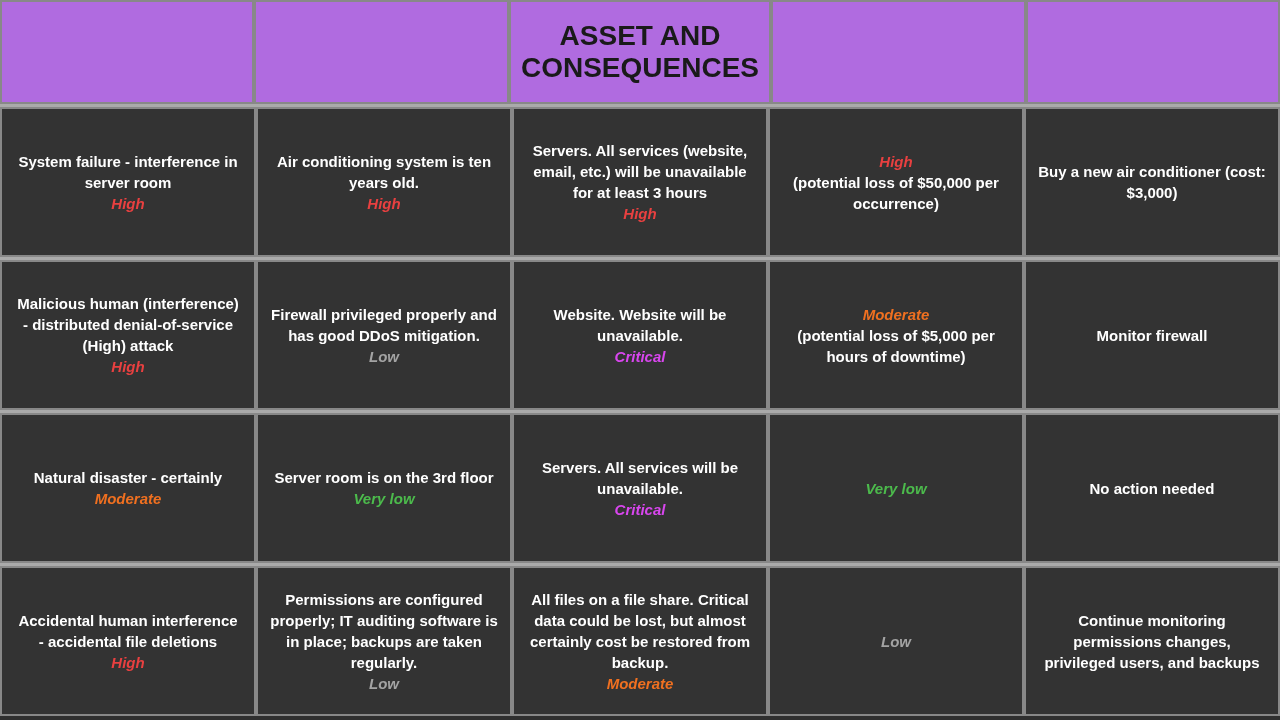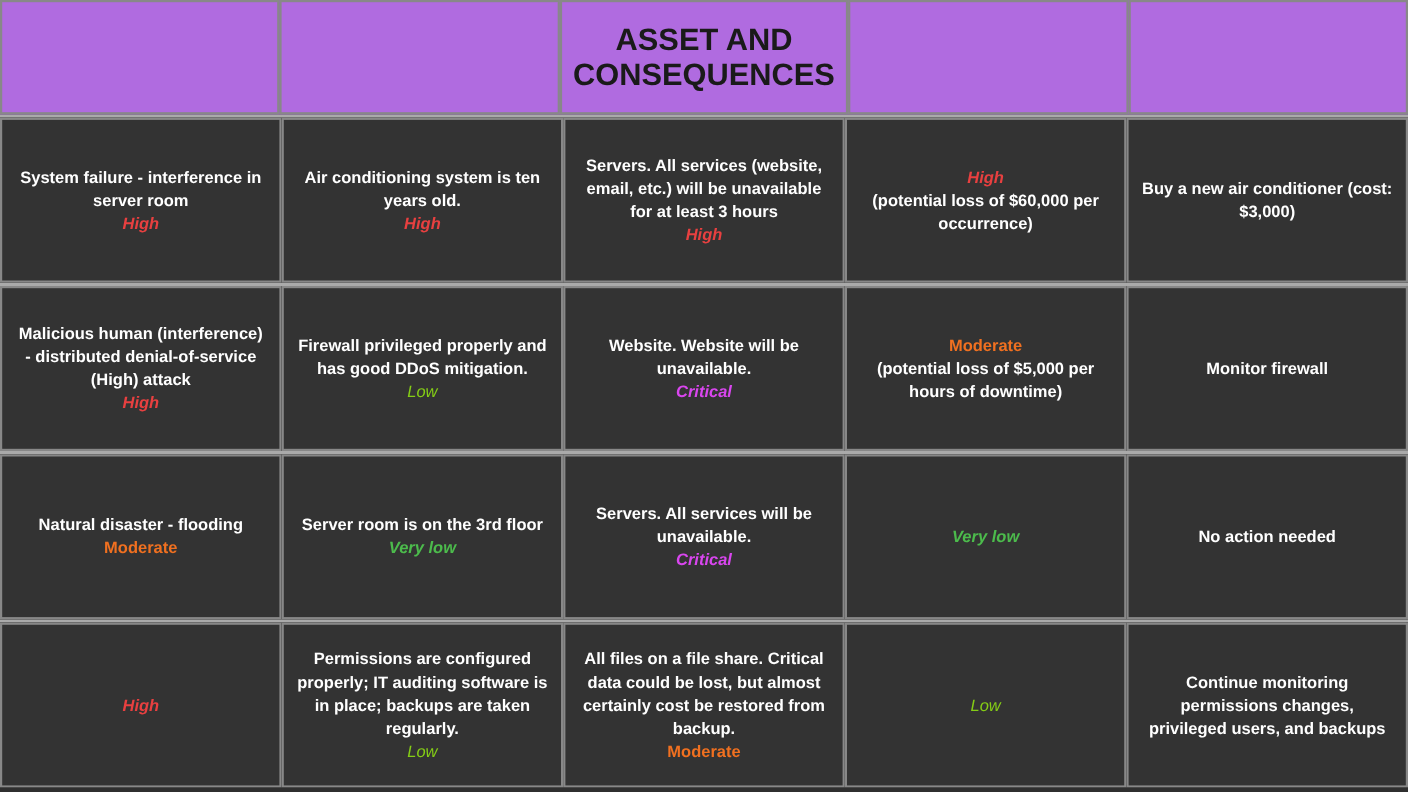--- a/index.html
+++ b/index.html
@@ -54,24 +54,25 @@
     }
     .severity-high {
       color: #e84040;
       font-weight: 900;
       font-style: italic;
       text-align: right;
     }
     .severity-moderate {
       color: #f07020;
       font-weight: 900;
+      font-style: italic;
     }
     .severity-low {
-      color: #84cc16;
-      font-weight: 400;
+      color: #a3a3a3;
+      font-weight: 700;
       font-style: italic;
     }
     .severity-critical {
       color: #d946ef;
       font-weight: 900;
       font-style: italic;
     }
     .severity-very-low {
       color: #4cbb4c;
       font-weight: 900;
@@ -111,21 +112,21 @@
       <div class="data-cell">
         <span class="cell-text">Air conditioning system is ten years old.</span>
         <span class="severity-high">High</span>
       </div>
       <div class="data-cell">
         <span class="cell-text">Servers. All services (website, email, etc.) will be unavailable for at least 3 hours</span>
         <span class="severity-high">High</span>
       </div>
       <div class="data-cell">
         <span class="severity-high">High</span>
-        <span class="cell-text">(potential loss of $60,000 per occurrence)</span>
+        <span class="cell-text">(potential loss of $50,000 per occurrence)</span>
       </div>
       <div class="data-cell">
         <span class="cell-text">Buy a new air conditioner (cost: $3,000)</span>
       </div>
     </div>
     <div class="data-row">
       <div class="data-cell">
         <span class="cell-text">Malicious human (interference) - distributed denial-of-service (High) attack</span>
         <span class="severity-high">High</span>
       </div>
@@ -140,40 +141,41 @@
       <div class="data-cell">
         <span class="severity-moderate">Moderate</span>
         <span class="cell-text">(potential loss of $5,000 per hours of downtime)</span>
       </div>
       <div class="data-cell">
         <span class="cell-text">Monitor firewall</span>
       </div>
     </div>
     <div class="data-row">
       <div class="data-cell">
-        <span class="cell-text">Natural disaster - flooding</span>
+        <span class="cell-text">Natural disaster - certainly</span>
         <span class="severity-moderate">Moderate</span>
       </div>
       <div class="data-cell">
         <span class="cell-text">Server room is on the 3rd floor</span>
         <span class="severity-very-low">Very low</span>
       </div>
       <div class="data-cell">
         <span class="cell-text">Servers. All services will be unavailable.</span>
         <span class="severity-critical">Critical</span>
       </div>
       <div class="data-cell">
         <span class="severity-very-low">Very low</span>
       </div>
       <div class="data-cell">
         <span class="cell-text">No action needed</span>
       </div>
     </div>
     <div class="data-row">
       <div class="data-cell">
+        <span class="cell-text">Accidental human interference - accidental file deletions</span>
         <span class="severity-high">High</span>
       </div>
       <div class="data-cell">
         <span class="cell-text">Permissions are configured properly; IT auditing software is in place; backups are taken regularly.</span>
         <span class="severity-low">Low</span>
       </div>
       <div class="data-cell">
         <span class="cell-text">All files on a file share. Critical data could be lost, but almost certainly cost be restored from backup.</span>
         <span class="severity-moderate">Moderate</span>
       </div>

